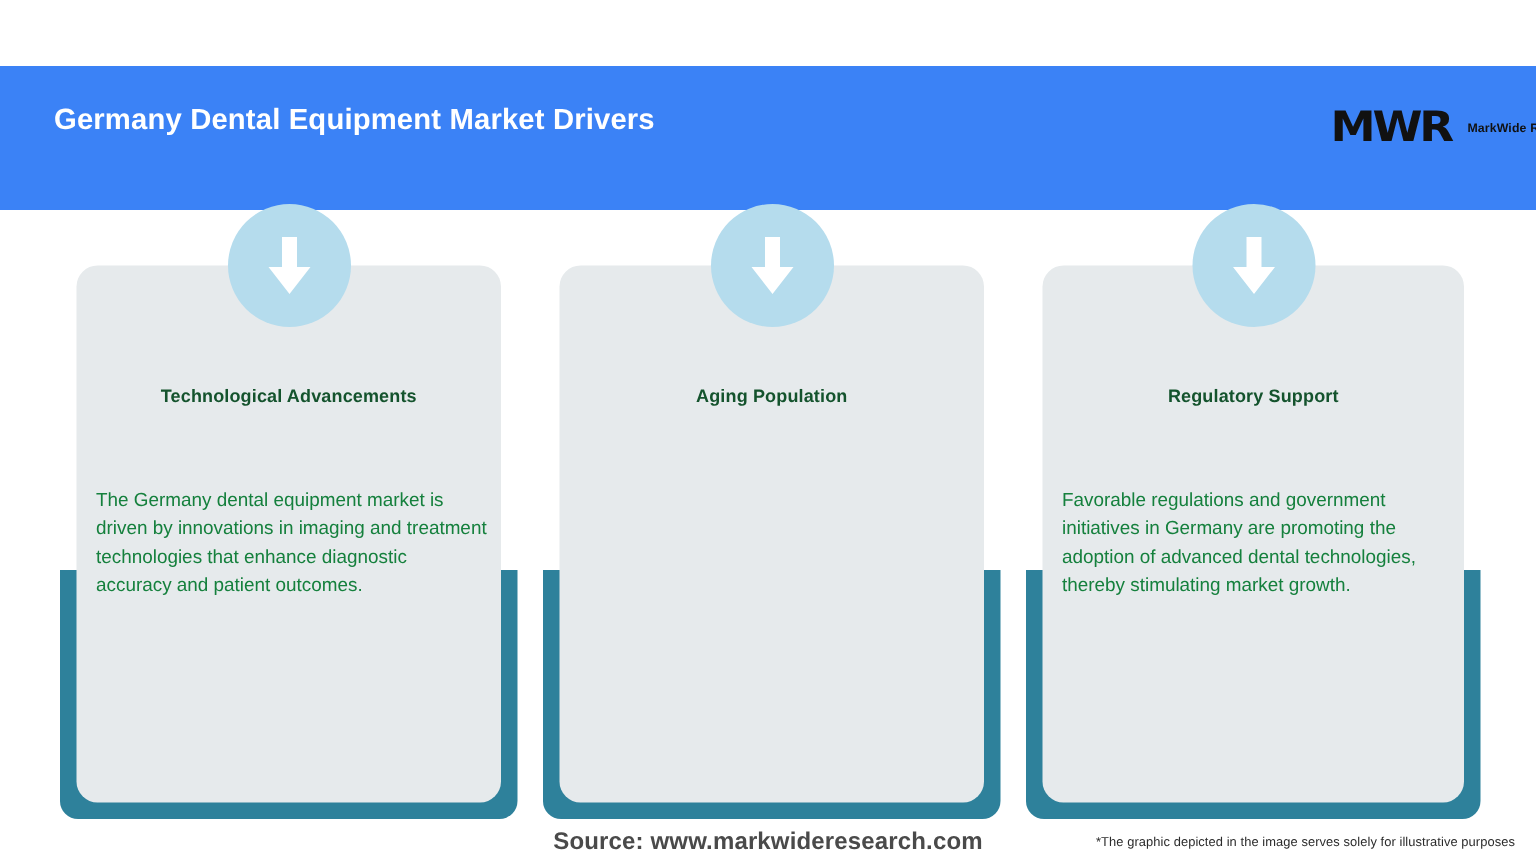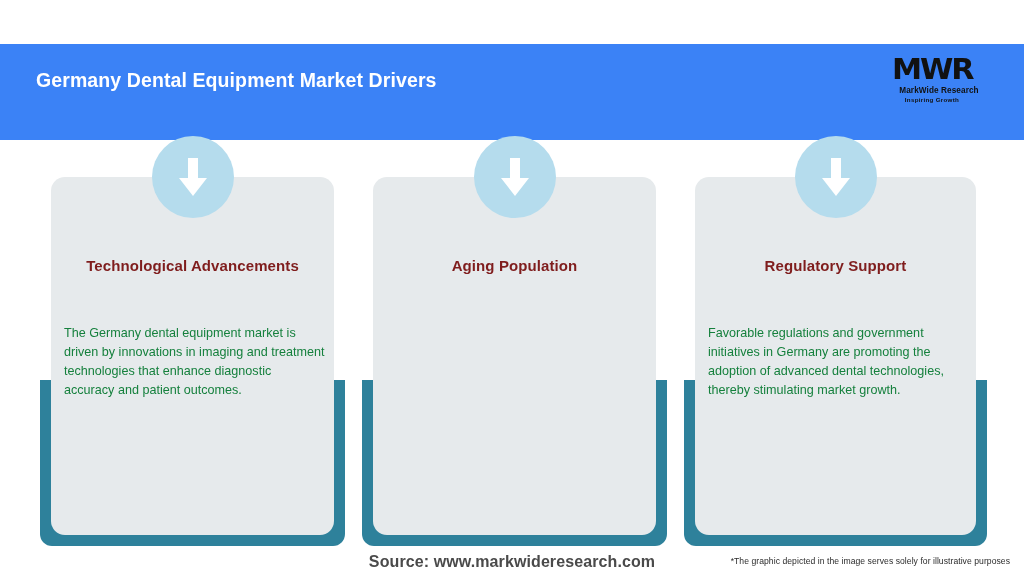--- a/index.html
+++ b/index.html
@@ -35,26 +35,26 @@
     top: 25px;
     font-size: 19.5px;
     font-weight: bold;
     color: #ffffff;
     letter-spacing: 0.1px;
     white-space: nowrap;
   }
 
   .logo {
     position: absolute;
-    right: 38px;
+    right: 26px;
     top: 12px;
     width: 108px;
     height: 58px;
     display: flex;
-    flex-direction: column;
+    flex-direction: row;
     align-items: center;
     justify-content: flex-start;
   }
   .logo-mark {
     font-size: 28px;
     font-weight: bold;
     color: #111111;
     line-height: 1;
     letter-spacing: -2px;
     font-family: "DejaVu Sans", sans-serif;
@@ -137,23 +137,23 @@
     top: 50%;
     transform: translate(-50%, -50%);
   }
 
   .card-title {
     position: absolute;
     left: 12px;
     right: 12px;
     top: 161px;
     text-align: center;
-    font-size: 15px;
-    font-weight: bold;
-    color: #7f1d1d;
+    font-size: 12px;
+    font-weight: bold;
+    color: #14532d;
     letter-spacing: 0.1px;
   }
 
   .card-body {
     position: absolute;
     left: 24px;
     right: 20px;
     top: 228px;
     font-size: 12.6px;
     line-height: 1.52;

